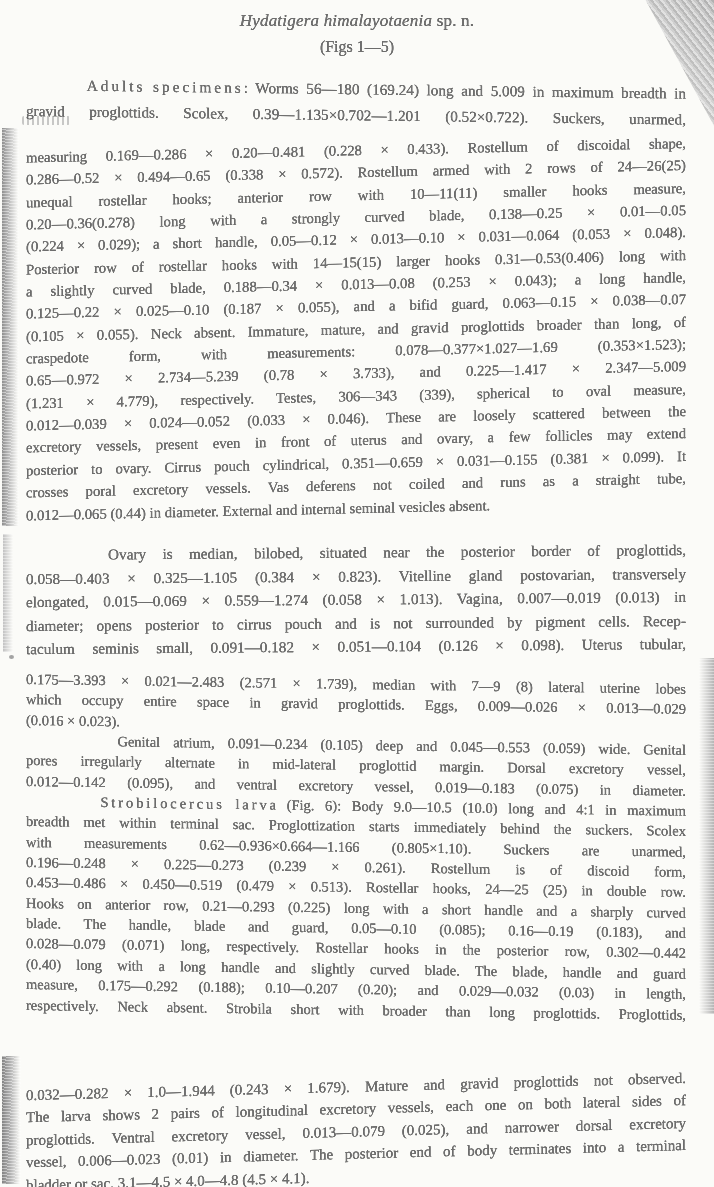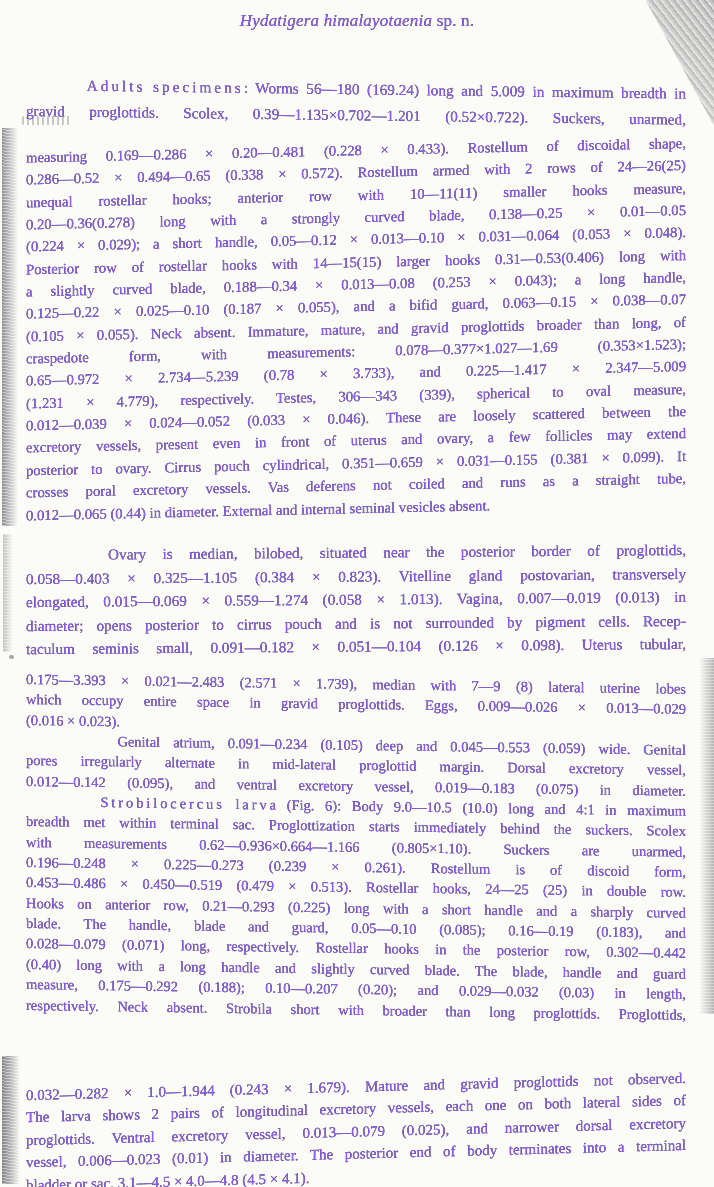--- a/index.html
+++ b/index.html
@@ -3,21 +3,21 @@
 <meta charset="utf-8">
 <style>
   html,body{margin:0;padding:0;background:#dcdcd8;}
   .page{
     position:relative;
     width:714px;height:1187px;
     margin:0 auto;
     background:#fbfbf8;
     overflow:hidden;
     font-family:"Liberation Serif","DejaVu Serif",serif;
-    color:#8b5cf6;
+    color:#737373;
   }
   .page *{box-sizing:border-box;}
   
   .title-block{position:absolute;top:11px;left:0;right:0;text-align:center;z-index:2;}
   .species-line{font-size:17px;letter-spacing:.2px;text-shadow:0 0 .35px rgba(0,0,0,.85);}
   .species-line em{font-style:italic;}
   .figs-line{margin-top:7px;font-size:16px;text-shadow:0 0 .35px rgba(0,0,0,.85);}
   
   .strip{
     position:absolute;left:26px;right:28px;z-index:2;
@@ -82,20 +82,21 @@
   <div class="artifact corner-top-right"></div>
   <div class="artifact edge-a-left"></div>
   <div class="artifact edge-b-left"></div>
   <div class="artifact edge-c-right"></div>
   <div class="artifact edge-d-left"></div>
   <div class="artifact speck-row"></div>
   <div class="artifact speck-dot"></div>
 
   <header class="title-block">
     <div class="species-line"><em>Hydatigera himalayotaenia</em><span>&nbsp;sp. n.</span></div>
+    <div class="figs-line">(Figs 1—5)</div>
   </header>
 
   <section class="strip strip-p1">
       <div class="line">&nbsp;&nbsp;&nbsp;&nbsp;&nbsp;&nbsp;&nbsp;&nbsp;A d u l t s  s p e c i m e n s : Worms 56—180 (169.24) long and 5.009 in maximum breadth in</div>
       <div class="line">gravid proglottids. Scolex, 0.39—1.135×0.702—1.201 (0.52×0.722). Suckers, unarmed,</div>
     </section>
   <section class="strip strip-a">
       <div class="line">measuring 0.169—0.286 × 0.20—0.481 (0.228 × 0.433). Rostellum of discoidal shape,</div>
       <div class="line">0.286—0.52 × 0.494—0.65 (0.338 × 0.572). Rostellum armed with 2 rows of 24—26(25)</div>
       <div class="line">unequal rostellar hooks; anterior row with 10—11(11) smaller hooks measure,</div>

